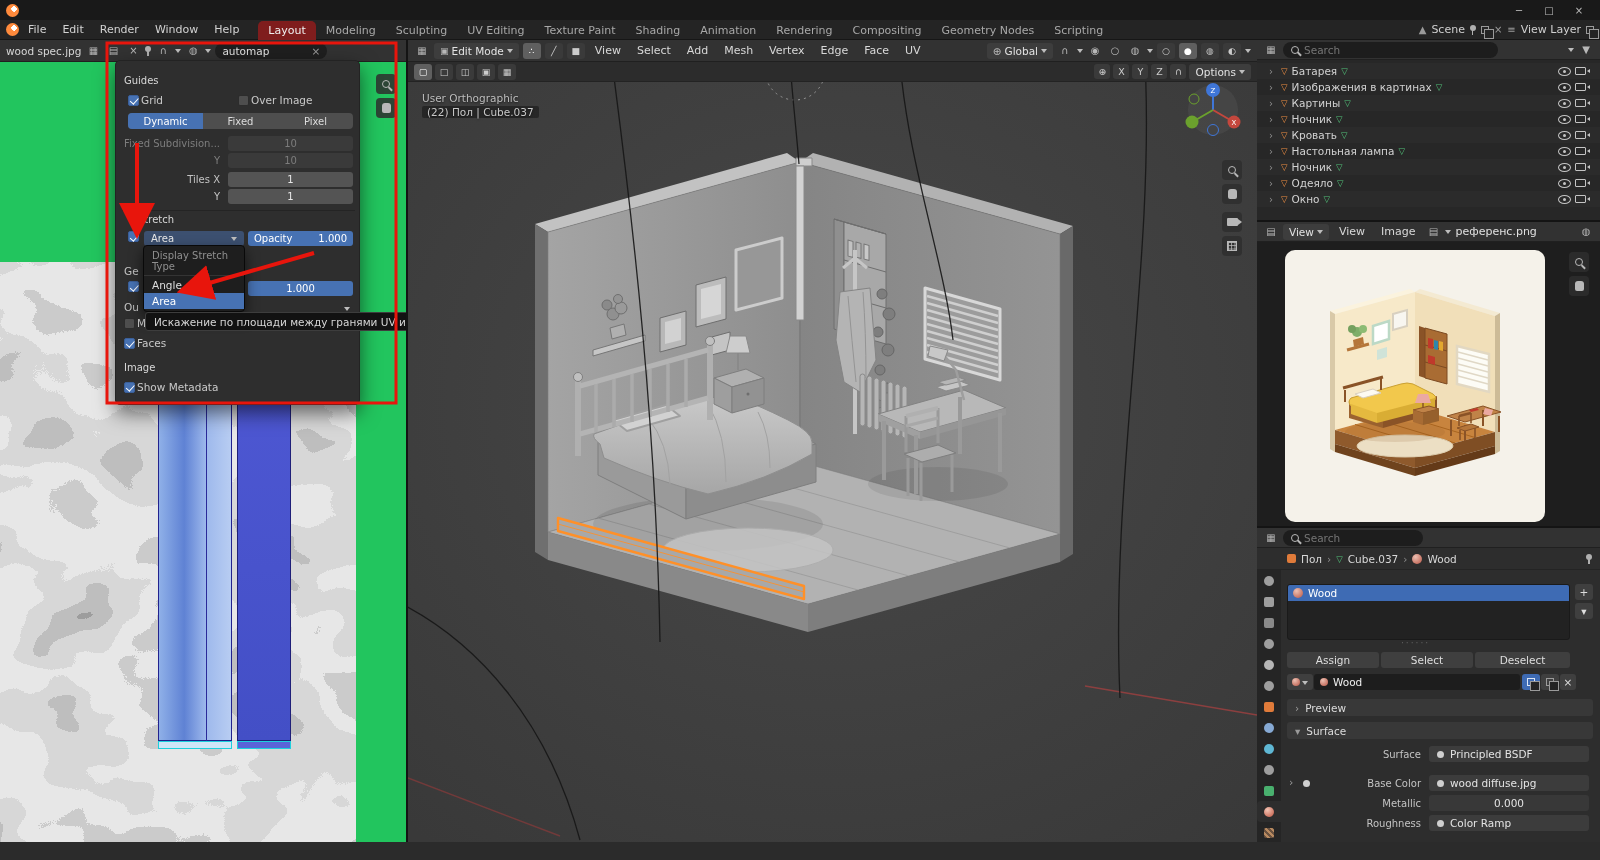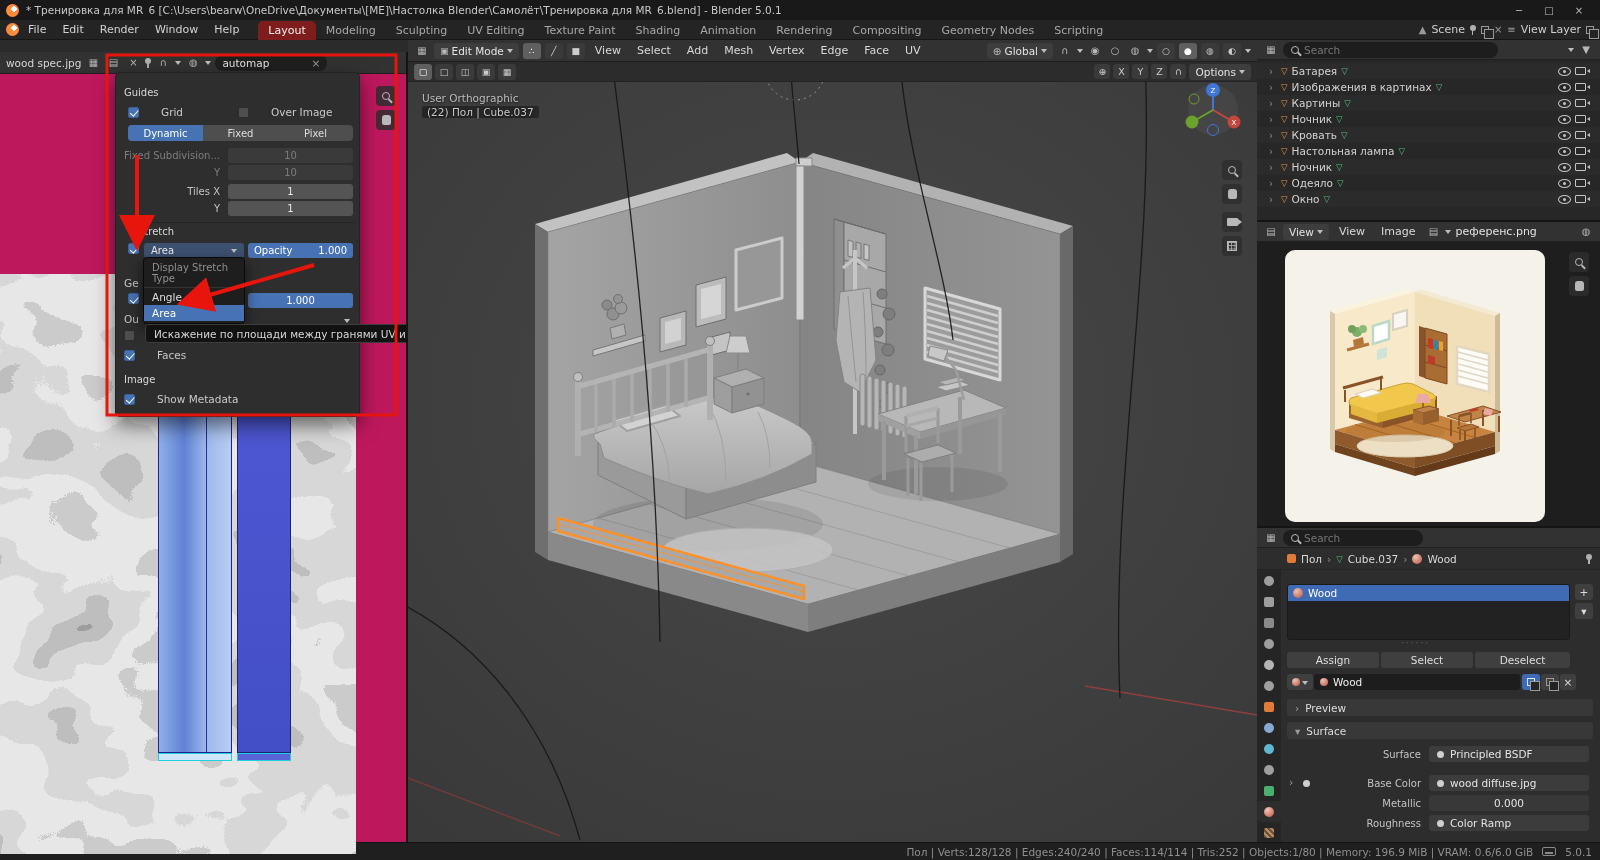--- a/index.html
+++ b/index.html
@@ -44,29 +44,29 @@
 .pinic{width:6px;height:6px;background:#b0b0b0;border-radius:50%;position:relative;margin-top:-3px}
 .pinic::after{content:"";position:absolute;left:2px;top:5px;width:1.5px;height:5px;background:#b0b0b0}
 .sidebtn{position:absolute;width:20px;height:20px;background:rgba(46,46,46,.85);border-radius:4px;display:flex;align-items:center;justify-content:center;z-index:8}
 .eye{width:13px;height:9px;border:1px solid #c4c4c4;border-radius:50%;position:relative;flex:none}
 .eye::after{content:"";position:absolute;left:3.5px;top:2px;width:3.5px;height:3.5px;border-radius:50%;background:#c4c4c4}
 .camo{width:11px;height:8px;border:1px solid #c4c4c4;border-radius:1px;position:relative;flex:none}
 .camo::after{content:"";position:absolute;right:-4.5px;top:0.5px;border-right:3.5px solid #c4c4c4;border-top:2.5px solid transparent;border-bottom:2.5px solid transparent}
 .search{display:flex;align-items:center;gap:5px;background:#1d1d1d;border-radius:9px;height:16px;padding:0 8px}
 .search input{background:transparent;border:none;outline:none;color:#ccc;font-size:10.5px;font-family:"DejaVu Sans",sans-serif;width:100%}
 
-.uv-editor{position:absolute;left:0;top:12px;width:408px;height:802px;background:#be185d;border-right:2px solid #141414;overflow:hidden}
+.uv-editor{position:absolute;left:0;top:0;width:408px;height:802px;background:#22c55e;border-right:2px solid #141414;overflow:hidden}
 .uvname{color:#d5d5d5;font-size:10.5px;white-space:nowrap}
 .combo{display:flex;align-items:center;gap:5px;background:#1f1f1f;border-radius:8px;height:16px;padding:0 7px;color:#e0e0e0;font-size:10.5px}
 .tex-wrap{position:absolute;left:0;top:222px;width:356px;height:580px;z-index:1}
 .strip{position:absolute;z-index:5}
 .panel{position:absolute;left:115px;top:20px;width:245px;height:345px;background:#2e2e2e;border:1px solid #232323;border-radius:5px;box-shadow:0 8px 20px rgba(0,0,0,.55);z-index:20}
 .panel .sect{position:absolute;color:#d8d8d8;font-size:10px}
 .panel .frag{position:absolute;color:#c3c3c3;font-size:10.5px;white-space:nowrap;overflow:hidden}
-.cbl{position:absolute;display:flex;align-items:center;gap:22px;color:#c9c9c9;font-size:10.5px}
+.cbl{position:absolute;display:flex;align-items:center;gap:2px;color:#c9c9c9;font-size:10.5px}
 .seg{position:absolute;display:flex;background:#4e4e4e;border-radius:4px;overflow:hidden;height:16px}
 .seg div{flex:1;display:flex;align-items:center;justify-content:center;color:#dcdcdc;font-size:10px}
 .seg .on{background:#4772b3;color:#fff}
 .ddmenu{position:absolute;left:143px;top:205px;width:102px;background:#1e1e1e;border:1px solid #090909;border-radius:4px;box-shadow:0 6px 14px rgba(0,0,0,.6);z-index:25;padding:2px 0}
 .ddmenu .ttl{color:#8f8f8f;font-size:10px;padding:2px 8px}
 .ddmenu hr{border:none;border-top:1px solid #343434;margin:1px 0}
 .ddmenu .opt{height:16px;display:flex;align-items:center;padding:0 8px;color:#dedede;font-size:10.5px}
 .ddmenu .opt.sel{background:#4772b3;color:#fff}
 .tooltip{position:absolute;left:145px;top:272px;height:19px;background:#121212;border:1px solid #3d3d3d;border-radius:3px;color:#d6d6d6;font-size:10.5px;display:flex;align-items:center;padding:0 8px;white-space:nowrap;z-index:26}
 .anno{position:absolute;left:0;top:0;width:408px;height:802px;z-index:50;pointer-events:none}
@@ -113,21 +113,20 @@
 .kb::after{content:"";position:absolute;left:2px;right:2px;bottom:1.5px;height:1.5px;background:#8a8a8a}
 .statusbar{position:absolute;left:0;top:842px;width:1600px;height:18px;background:#1f1f1f;border-top:1px solid #131313;display:flex;align-items:center;justify-content:flex-end;gap:9px;padding:0 8px;color:#8f8f8f;font-size:10.5px}
 </style>
 </head>
 <body>
 
 <div id="root">
 
   <div class="titlebar">
     <span class="blogo"></span>
-    <span class="title-text">* Тренировка для MR_6 [C:\Users\bearw\OneDrive\Документы\[ME]\Настолка Blender\Самолёт\Тренировка для MR_6.blend] - Blender 5.0.1</span>
     <div class="win-controls">
       <span class="wbtn">─</span>
       <span class="wbtn">□</span>
       <span class="wbtn">×</span>
     </div>
   </div>
 
   <div class="topbar">
     <span class="blogo"></span>
     <span class="menu-item">File</span>
@@ -896,19 +895,14 @@
           <span class="rlabel" style="left:0;top:248px;width:140px">Roughness</span>
           <div class="pval" style="left:148px;top:245px;width:160px">
             <span class="dot"></span>
             <span>Color Ramp</span>
           </div>
         </div>
       </div>
     </div>
   </div>
 
-  <div class="statusbar">
-    <span>Пол | Verts:128/128 | Edges:240/240 | Faces:114/114 | Tris:252 | Objects:1/80 | Memory: 196.9 MiB | VRAM: 0.6/6.0 GiB</span>
-    <span class="kb"></span>
-    <span>5.0.1</span>
-  </div>
 
 </div>
 
 </body></html>

